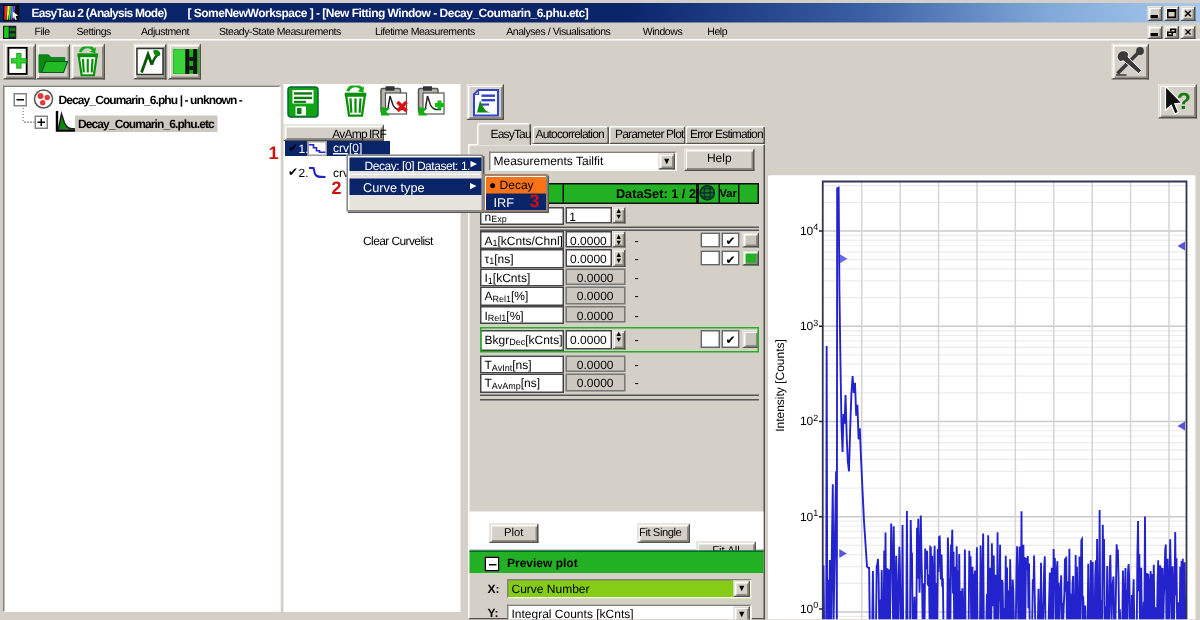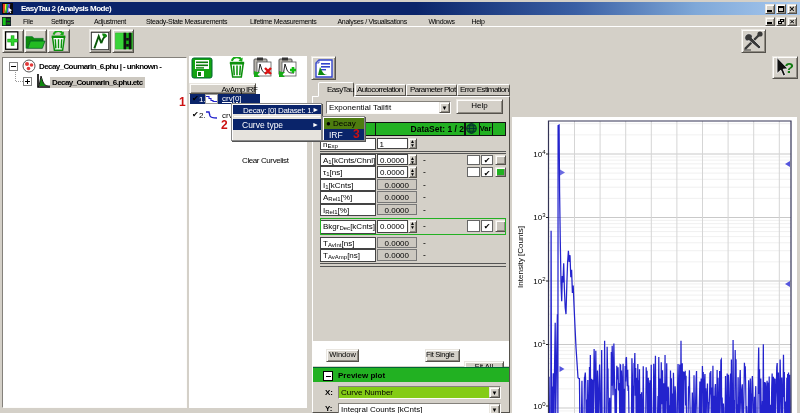--- a/index.html
+++ b/index.html
@@ -18,20 +18,21 @@
   <svg class="abs" style="left:2px;top:1px" width="11" height="11" viewBox="0 0 12 12">
     <rect x="0" y="0" width="12" height="12" fill="#0a0a0a"></rect>
     <path d="M1 1 L4 1 L2 11 L1 11 Z" fill="#e83030"></path>
     <path d="M3.4 1 L5.4 1 L3.6 11 L2.6 11 Z" fill="#f0f030"></path>
     <path d="M4.8 1 L6.6 1 L5 11 L4 11 Z" fill="#30c830"></path>
     <path d="M6.2 1 L7.8 1 L6.4 11 L5.4 11 Z" fill="#3080e8"></path>
     <path d="M7.6 1 L9 1 L7.8 11 L6.8 11 Z" fill="#9030d8"></path>
     <path d="M7 5 L11 8 L9.2 8.6 L10 11 L8.8 11 L8 9 L7 10 Z" fill="#fff"></path>
   </svg>
   <div class="abs" style="left:21px;top:2.5px;font-size:8px;font-weight:bold;color:#fff;letter-spacing:-0.5px;white-space:nowrap;">EasyTau 2 (Analysis Mode)</div>
+  <div class="abs" style="left:125px;top:2.5px;font-size:8px;font-weight:bold;color:#fff;letter-spacing:-0.34px;white-space:nowrap;">[ SomeNewWorkspace ] - [New Fitting Window - Decay_Coumarin_6.phu.etc]</div>
   <div class="abs raised" style="left:765px;top:2px;width:10px;height:10px">
       <div class="abs" style="left:1px;top:5px;width:5px;height:2px;background:#000"></div>
     </div>
   <div class="abs raised" style="left:776px;top:2px;width:10px;height:10px">
       <div class="abs" style="left:1px;top:1px;width:6px;height:6px;border:1px solid #000;border-top-width:2px"></div>
     </div>
   <div class="abs raised" style="left:787px;top:2px;width:10px;height:10px;font-size:9px;font-weight:bold;line-height:8px;text-align:center">×</div>
 </div>
 
 <div class="abs" style="left:0;top:15.5px;width:800px;height:10.5px;background:#d4d0c8;">
@@ -219,21 +220,21 @@
 <div class="abs" style="left:318px;top:82px;width:36px;height:15px;background:#d4d0c8;border:1px solid;border-color:#fff #55524c transparent #fff;border-radius:2px 2px 0 0;z-index:3;"></div>
 <div class="tab" style="left:327px;top:85px;z-index:4;">EasyTau</div>
 <div class="abs" style="left:355px;top:84px;width:51px;height:12px;background:#ccc8c0;border:1px solid;border-color:#fff #55524c #55524c #fff;border-radius:2px 2px 0 0;"></div>
 <div class="tab" style="left:357px;top:85px;">Autocorrelation</div>
 <div class="abs" style="left:406px;top:84px;width:51px;height:12px;background:#ccc8c0;border:1px solid;border-color:#fff #55524c #55524c #fff;border-radius:2px 2px 0 0;"></div>
 <div class="tab" style="left:410px;top:85px;">Parameter Plot</div>
 <div class="abs" style="left:457px;top:84px;width:53px;height:12px;background:#ccc8c0;border:1px solid;border-color:#fff #55524c #55524c #fff;border-radius:2px 2px 0 0;"></div>
 <div class="tab" style="left:460px;top:85px;">Error Estimation</div>
 
 <div class="abs sunken" style="left:326px;top:101px;width:125px;height:13px;background:#fff;">
-  <div class="abs t" style="left:2px;top:1px;">Exponential Tailfit</div>
+  <div class="abs t" style="left:2px;top:1px;">Measurements Tailfit</div>
   <div class="abs raised" style="left:112px;top:0px;width:11px;height:11px;text-align:center;font-size:6px;line-height:10px;">▼</div>
 </div>
 <div class="abs raised" style="left:456px;top:99px;width:47px;height:15px;">
     <div style="font-size:8px;line-height:12px;text-align:center;color:#000;">Help</div>
   </div>
 
 <div id="tbl">
 <div class="abs" style="left:319.5px;top:121.5px;width:186.0px;height:146px;background:#d4d0c8;"></div>
 <div class="abs" style="left:319.5px;top:121.5px;width:186.0px;height:14.5px;background:#22b122;border:1.5px solid #111;"></div>
 <div class="abs" style="left:374.5px;top:121.5px;width:1.5px;height:14.5px;background:#111;"></div>
@@ -292,21 +293,21 @@
 <div class="abs" style="left:376.5px;top:249.0px;width:40.5px;height:11.5px;background:#ccc8c0;border:1px solid #777;font-size:8px;text-align:center;padding-top:1px;color:#000;">0.0000</div>
 <div class="abs" style="left:423px;top:250.0px;font-size:8.5px;color:#000;">-</div>
 <div class="abs" style="left:319.5px;top:150.5px;width:186.0px;height:1px;background:#555;"></div>
 <div class="abs" style="left:319.5px;top:152.5px;width:186.0px;height:1px;background:#555;"></div>
 <div class="abs" style="left:319.5px;top:263px;width:186.0px;height:1px;background:#555;"></div>
 <div class="abs" style="left:319.5px;top:266px;width:186.0px;height:1px;background:#555;"></div>
 </div>
 
 <div class="abs" style="left:313px;top:341px;width:196px;height:25px;background:#fff;"></div>
 <div class="abs raised" style="left:326px;top:349px;width:33px;height:13px;">
-    <div style="font-size:7.5px;line-height:10px;text-align:center;color:#000;">Window</div>
+    <div style="font-size:7.5px;line-height:10px;text-align:center;color:#000;">Plot</div>
   </div>
 <div class="abs raised" style="left:425px;top:349px;width:35px;height:13px;">
     <div style="font-size:7.5px;letter-spacing:-0.3px;line-height:10px;color:#000;">Fit Single</div>
   </div>
 <div class="abs raised" style="left:464px;top:361px;width:40px;height:13px;">
     <div style="font-size:7.5px;line-height:10px;text-align:center;color:#000;">Fit All</div>
   </div>
 
 <div class="abs" style="left:313px;top:367px;width:196px;height:15px;background:#22b122;border-top:1px solid #063;">
   <div class="abs" style="left:10px;top:3px;width:10px;height:10px;background:#fff;border:1px solid #000;">
@@ -407,17 +408,17 @@
   </svg>
 </div>
 
 <div class="abs" style="left:231px;top:103px;width:91px;height:38px;background:#e6e3dd;border:1px solid #888;box-shadow:1px 1px 0 #555, inset 1px 1px 0 #fff;z-index:10;">
   <div class="abs" style="left:1px;top:1px;width:88px;height:9px;background:#0a246a;color:#fff;font-size:8px;letter-spacing:-0.3px;padding-left:10px;padding-top:0.5px;">Decay: [0] Dataset: 1.<span style="position:absolute;right:2px;top:1px;font-size:7px;">►</span></div>
   <div class="abs" style="left:2px;top:12px;width:86px;height:1px;background:#999;border-bottom:1px solid #fff;"></div>
   <div class="abs" style="left:1px;top:15px;width:88px;height:11px;background:#0a246a;color:#fff;font-size:8.5px;padding-left:9px;padding-top:1px;">Curve type<span style="position:absolute;right:2px;top:2px;font-size:7px;">►</span></div>
   <div class="abs t" style="left:10px;top:28px;letter-spacing:-0.4px;margin-top:24px;">Clear Curvelist</div>
 </div>
 
-<div class="abs" style="left:322px;top:116px;width:43px;height:25px;background:#4d7c0f;border:1px solid #888;box-shadow:1px 1px 0 #555, inset 1px 1px 0 #fff;z-index:10;">
+<div class="abs" style="left:322px;top:116px;width:43px;height:25px;background:#f97316;border:1px solid #888;box-shadow:1px 1px 0 #555, inset 1px 1px 0 #fff;z-index:10;">
   <div class="abs t" style="left:3px;top:2px;">● Decay</div>
   <div class="abs" style="left:1px;top:12px;width:40px;height:11px;background:#0a246a;color:#fff;font-size:8.5px;padding-left:5px;padding-top:1px;">IRF</div>
 </div>
 <div class="abs" style="left:353px;top:127px;font-size:12px;font-weight:bold;color:#cc1111;z-index:11;">3</div>
 
 </body></html>

